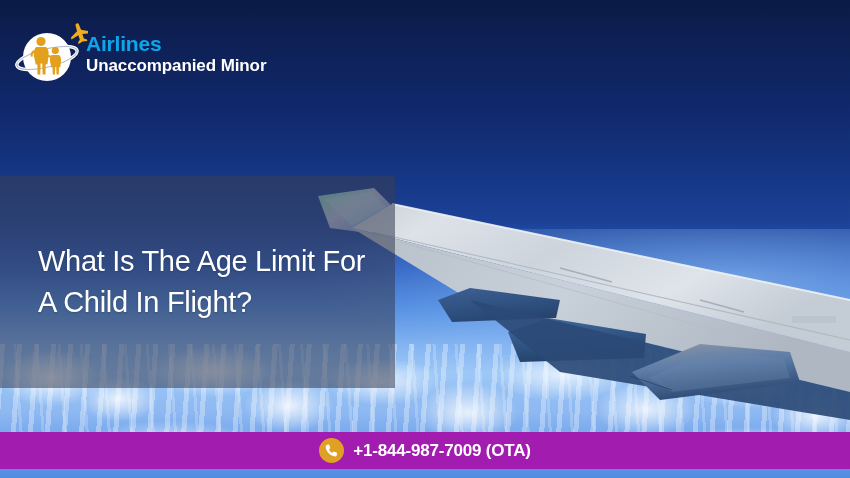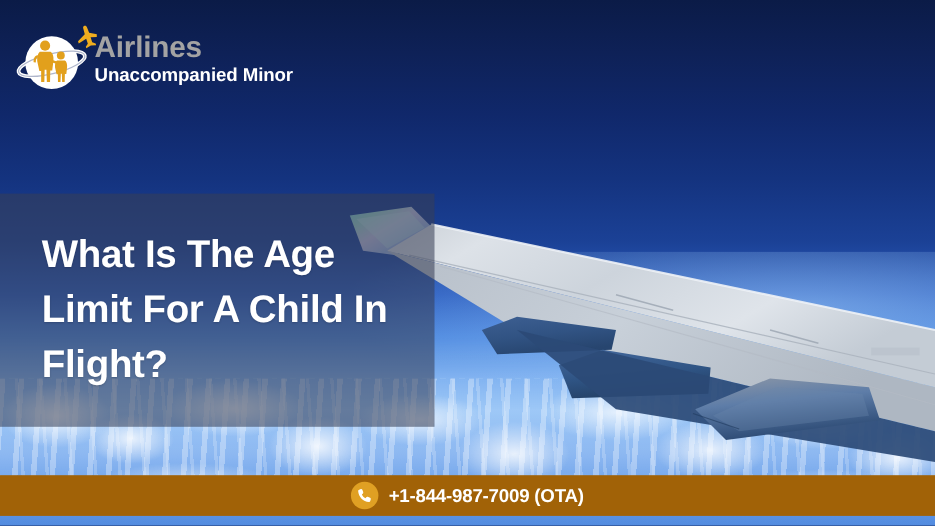--- a/index.html
+++ b/index.html
@@ -74,50 +74,50 @@
   
   .logo {
     position:absolute; left:14px; top:22px;
     display:flex; align-items:center; gap:0px;
     z-index:6;
   }
   .logo-mark { position:relative; width:74px; height:62px; flex:0 0 auto; }
   .logo-mark svg { display:block; }
   .logo-text { margin-left:-2px; line-height:1; }
   .logo-line1 {
-    color:#a3a3a3; font-size:27px; font-weight:bold;
+    color:#0ea5e9; font-size:21px; font-weight:bold;
     letter-spacing:-.2px; display:block;
   }
   .logo-line2 {
     color:#ffffff; font-size:17px; font-weight:bold;
     letter-spacing:-.1px; display:block; margin-top:3px;
   }
 
   
   .headline-box {
     position:absolute; left:0; top:176px;
     width:395px; height:212px;
     background:rgba(55,62,86,.56);
     z-index:5;
     display:flex; align-items:center;
   }
   .headline {
     color:#ffffff;
-    font-size:35px;
-    font-weight:bold;
+    font-size:29px;
+    font-weight:normal;
     line-height:1.42;
     letter-spacing:-.3px;
     padding:0 14px 0 38px;
     text-shadow:0 1px 2px rgba(0,0,0,.18);
   }
 
   
   .contact-bar {
     position:absolute; left:0; right:0; top:432px; height:37px;
-    background:#a16207;
+    background:#a21caf;
     display:flex; align-items:center; justify-content:center;
     gap:28px;
     z-index:7;
   }
   .contact-item { display:flex; align-items:center; gap:9px; }
   .badge-icon {
     width:25px; height:25px; border-radius:50%;
     background:#e0a023;
     display:flex; align-items:center; justify-content:center;
     flex:0 0 auto;

